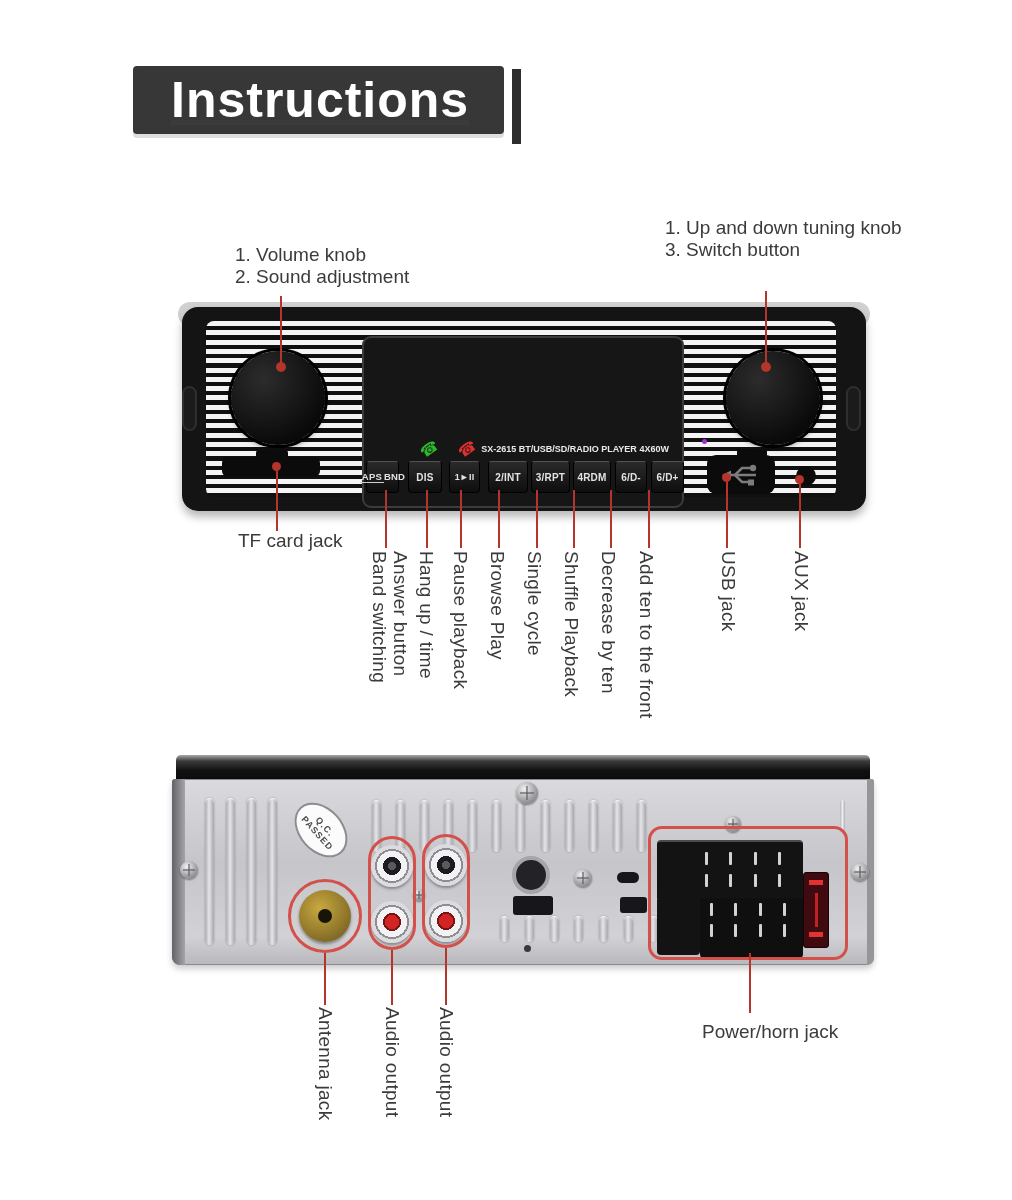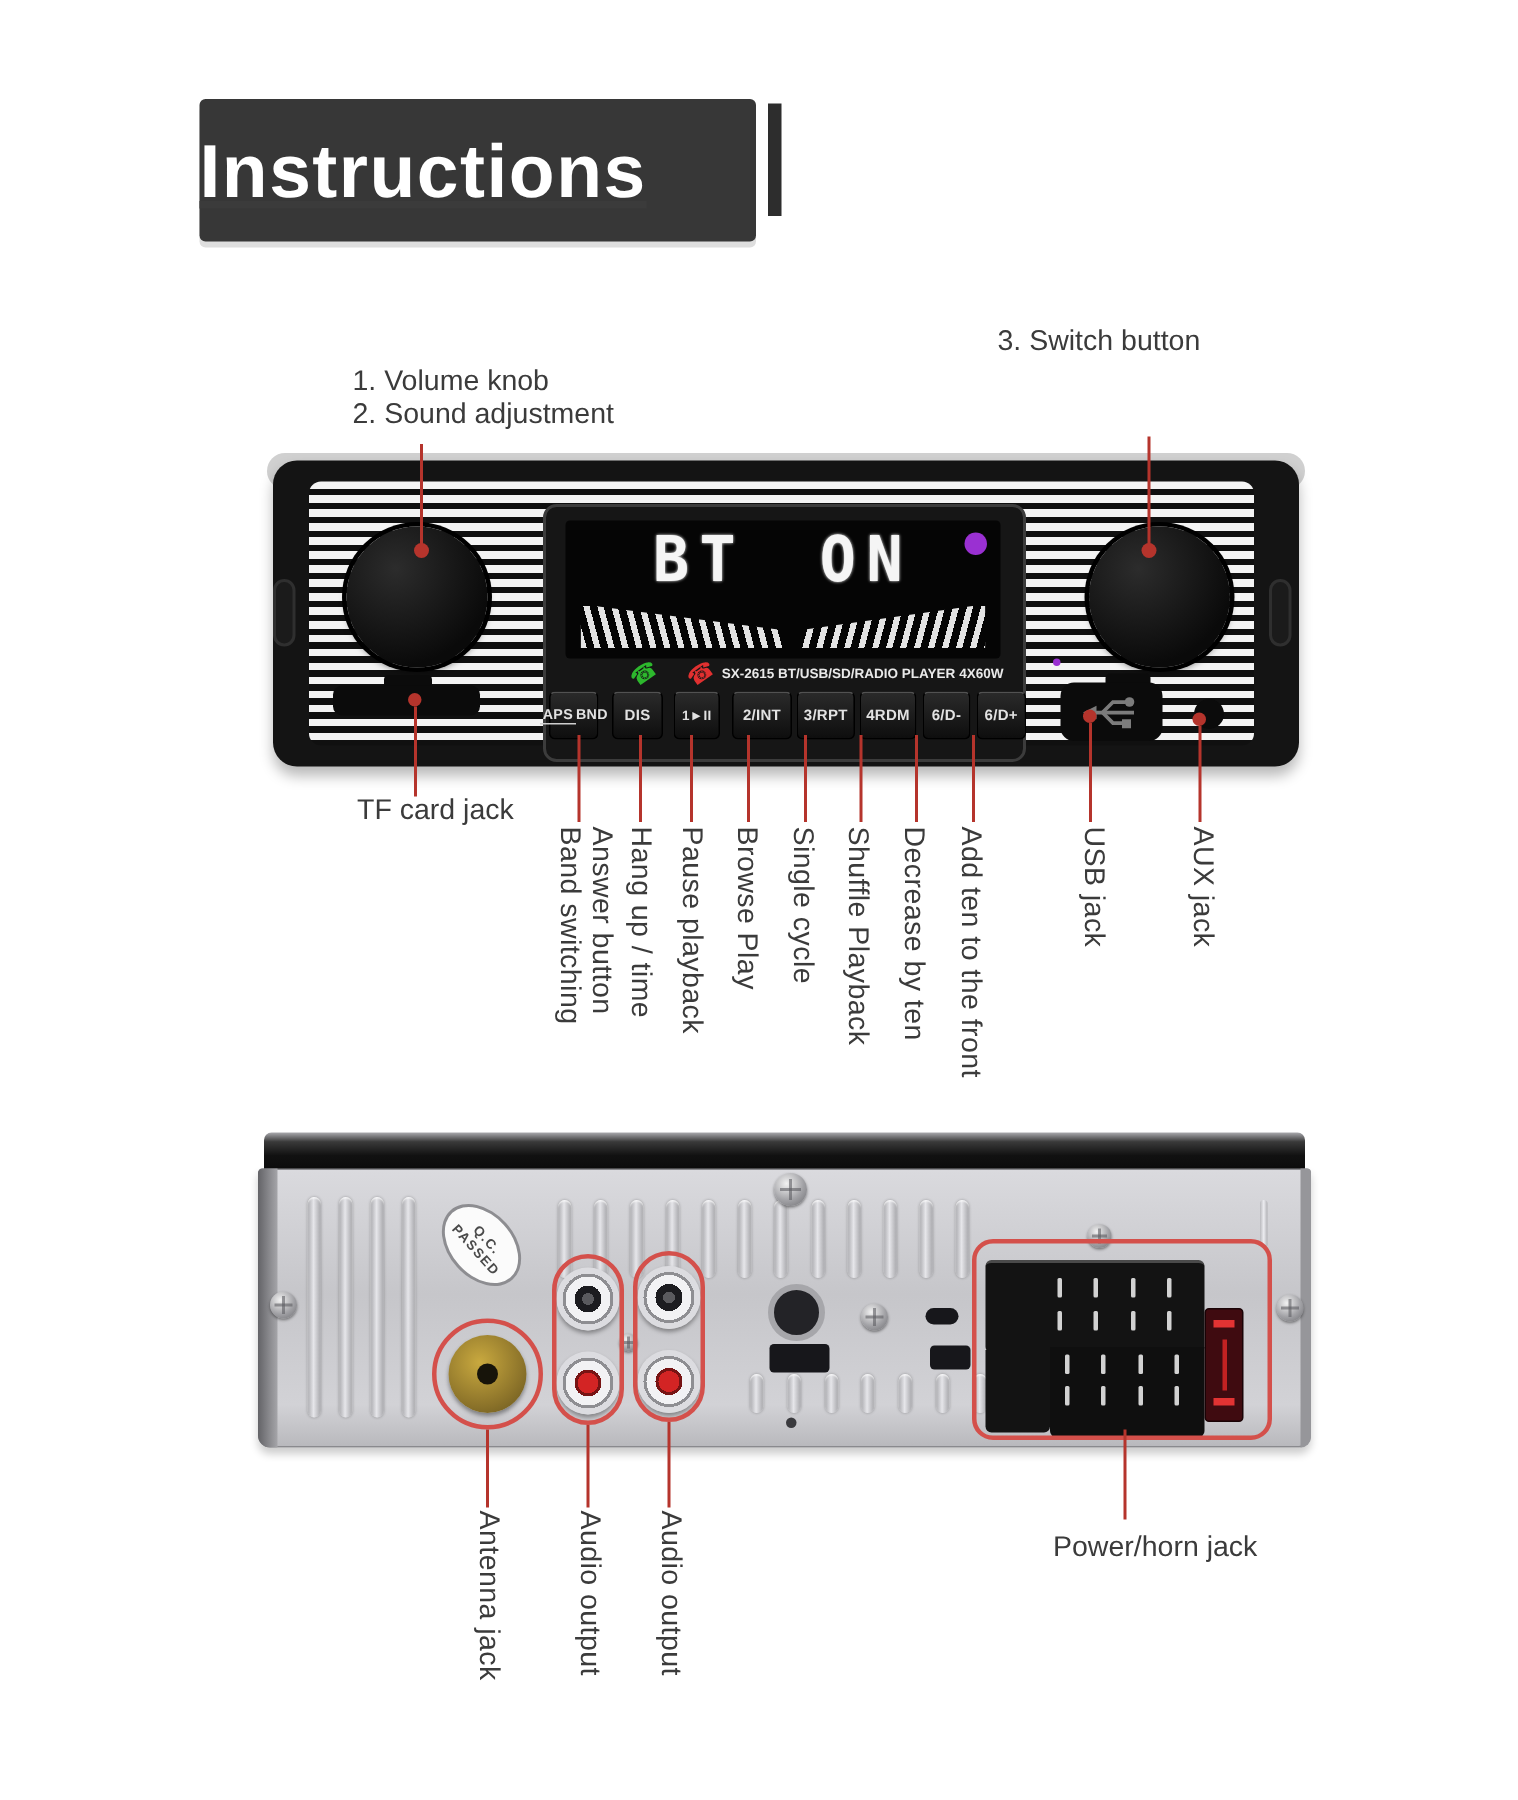--- a/index.html
+++ b/index.html
@@ -1,21 +1,21 @@
 <!DOCTYPE html>
 <html><head>
 <meta charset="utf-8">
 <style>
   html,body{margin:0;padding:0;background:#ffffff;}
   .page{position:relative;width:1012px;height:1200px;background:#ffffff;overflow:hidden;
         font-family:"Liberation Sans", sans-serif;color:#3b3b3b;}
 
   
-  .header-bar{position:absolute;left:133px;top:66px;width:371px;height:95px;background:#373737;
-              border-radius:4px;display:flex;align-items:center;box-sizing:border-box;
+  .header-bar{position:absolute;left:133px;top:66px;width:371px;height:68px;background:#373737;
+              border-radius:4px;display:flex;align-items:center;padding-left:38px;box-sizing:border-box;
               box-shadow:0 4px 0 #dedede;text-decoration:underline;}
   .header-title{color:#ffffff;font-size:50px;font-weight:bold;letter-spacing:1px;}
   .header-tick{position:absolute;left:512px;top:69px;width:9px;height:75px;background:#2d2d2d;}
 
   
   .callout{position:absolute;font-size:19px;line-height:22px;color:#3b3b3b;}
   .callout-left{left:235px;top:244px;}
   .callout-right{left:665px;top:217px;}
 
   
@@ -143,38 +143,33 @@
   <div class="header-bar">
     <span class="header-title">Instructions</span>
   </div>
   <div class="header-tick"></div>
 
   <div class="callout callout-left">
     <div>1. Volume knob</div>
     <div>2. Sound adjustment</div>
   </div>
   <div class="callout callout-right">
+    <div>1. Up and down tuning knob</div>
     <div>3. Switch button</div>
   </div>
 
   <div class="front-rim"></div>
   <div class="front-unit">
     <div class="front-stripes"></div>
     <div class="side-pill l"></div>
     <div class="side-pill r"></div>
     <div class="knob l"></div>
     <div class="knob r"></div>
 
     <div class="bezel">
-      <div class="screen">
-        <div class="status-text">BT ON</div>
-        <div class="led"></div>
-        <div class="spec spec-l"></div>
-        <div class="spec spec-r"></div>
-      </div>
       <span class="ph green">☎</span>
       <span class="ph red">☎</span>
       <div class="model-text">SX-2615  BT/USB/SD/RADIO PLAYER</div>
       <div class="power-text">4X60W</div>
 
       <div class="btn b0">
         <span class="t">APS</span>
         <span>BND</span>
       </div>
       <div class="btn b1">

